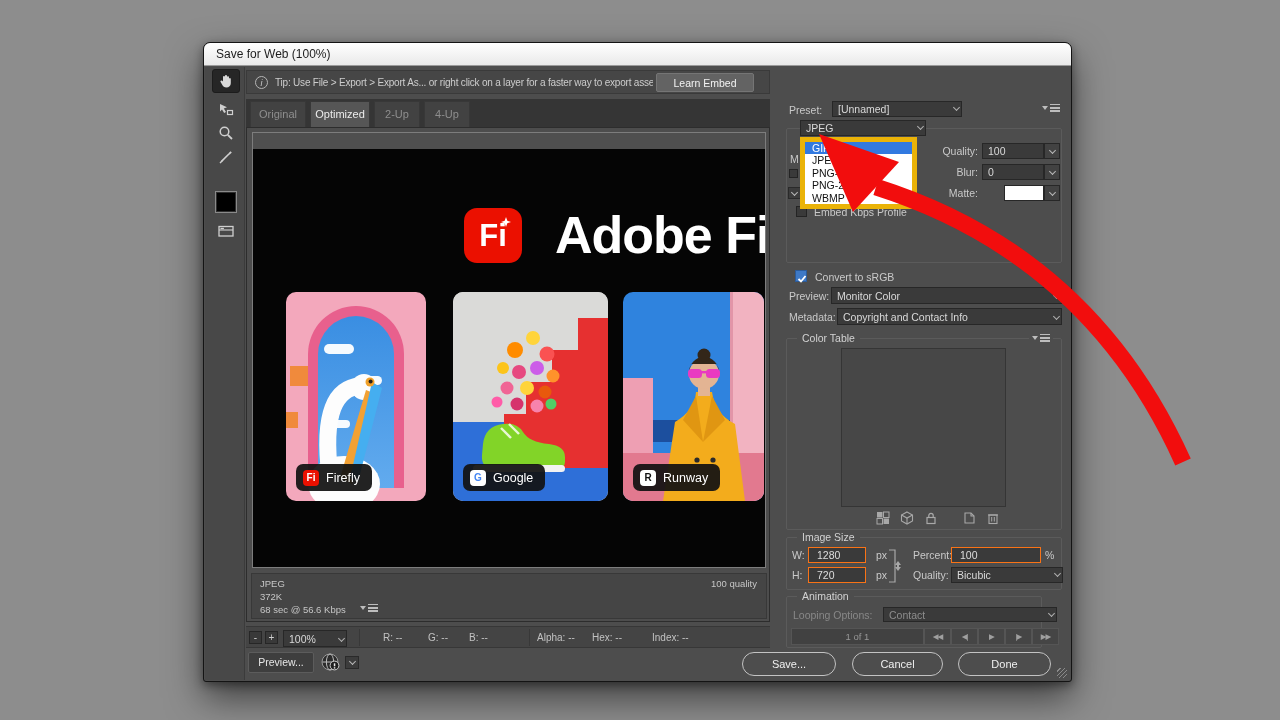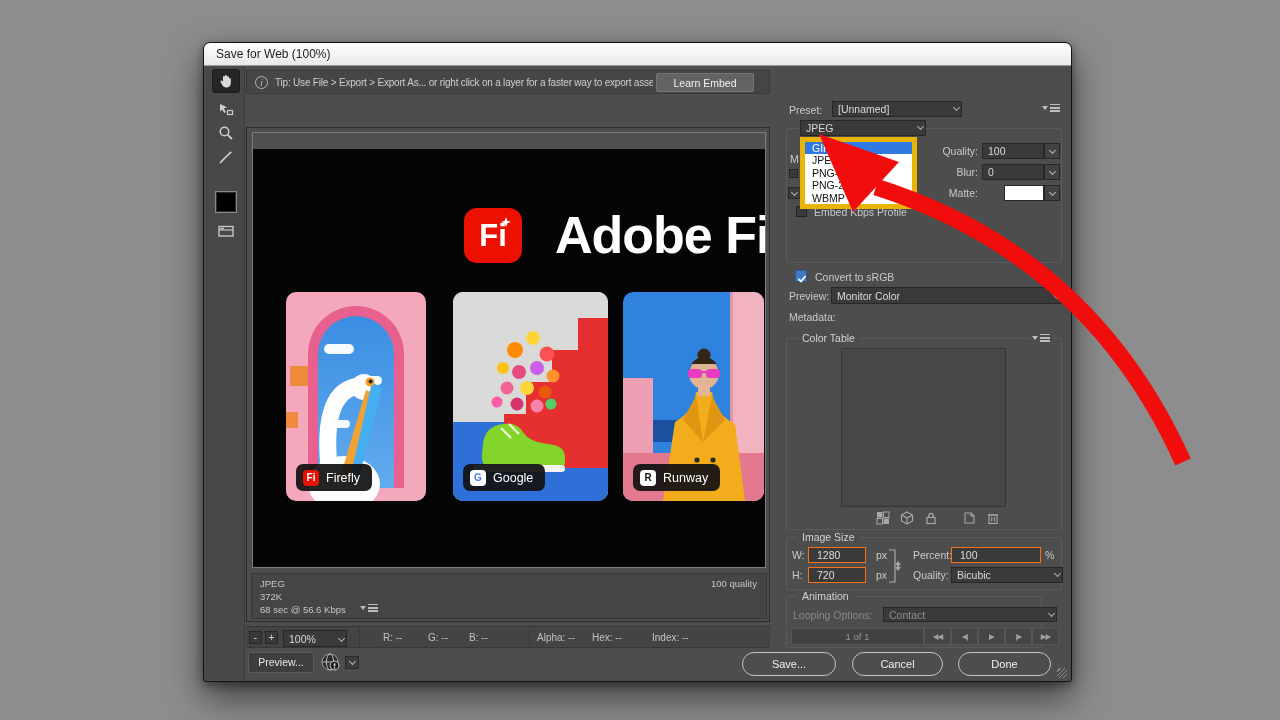--- a/index.html
+++ b/index.html
@@ -197,20 +197,26 @@
         </svg>
       </div>
     </div>
 
     <div class="tipbar">
       <span class="info">i</span>
       <span class="tiptext">Tip: Use File &gt; Export &gt; Export As...  or right click on a layer for a faster way to export assets</span>
       <div class="learnmore">Learn Embed</div>
     </div>
 
+    <div class="tabbar">
+      <div class="tab" style="left:4px; width:56px;">Original</div>
+      <div class="tab active" style="left:64px; width:60px;">Optimized</div>
+      <div class="tab" style="left:128px; width:46px;">2-Up</div>
+      <div class="tab" style="left:178px; width:46px;">4-Up</div>
+    </div>
 
     <div class="pframe">
       <div class="canvas">
         <div class="imgblack"></div>
 
         <div class="filogo">
           <span>Fi</span>
           <span class="star"></span>
         </div>
         <div class="headline">Adobe Firefly</div>
@@ -406,20 +412,24 @@
         </svg>
     </span>
     <span class="lbl" style="left:611px; top:228px;">Convert to sRGB</span>
 
     <span class="lbl" style="left:585px; top:247px;">Preview:</span>
     <div class="sel" style="left:627px; top:244px; width:231px; height:17px;">
       <span class="sel-text" style="top:2px;">Monitor Color</span>
         <span class="chev" style="top:5px;"></span>
     </div>
     <span class="lbl" style="left:585px; top:268px;">Metadata:</span>
+    <div class="sel" style="left:633px; top:265px; width:225px; height:17px;">
+      <span class="sel-text" style="top:2px;">Copyright and Contact Info</span>
+        <span class="chev" style="top:5px;"></span>
+    </div>
 
     <div class="group" style="left:582px; top:295px; width:276px; height:192px;">
       <span class="legend">Color Table</span>
       <span class="pmenu" style="position:absolute; right:8px; top:-5px; background:#4d4d4d; padding:0 3px;">
           <i class="tri"></i>
           <i class="bars"></i>
         </span>
       <div class="ctinner"></div>
       <svg class="cticon" style="left:89px;" viewBox="0 0 14 14">
         <rect x="1" y="1" width="5.5" height="5.5" fill="#a8a8a8"></rect>

